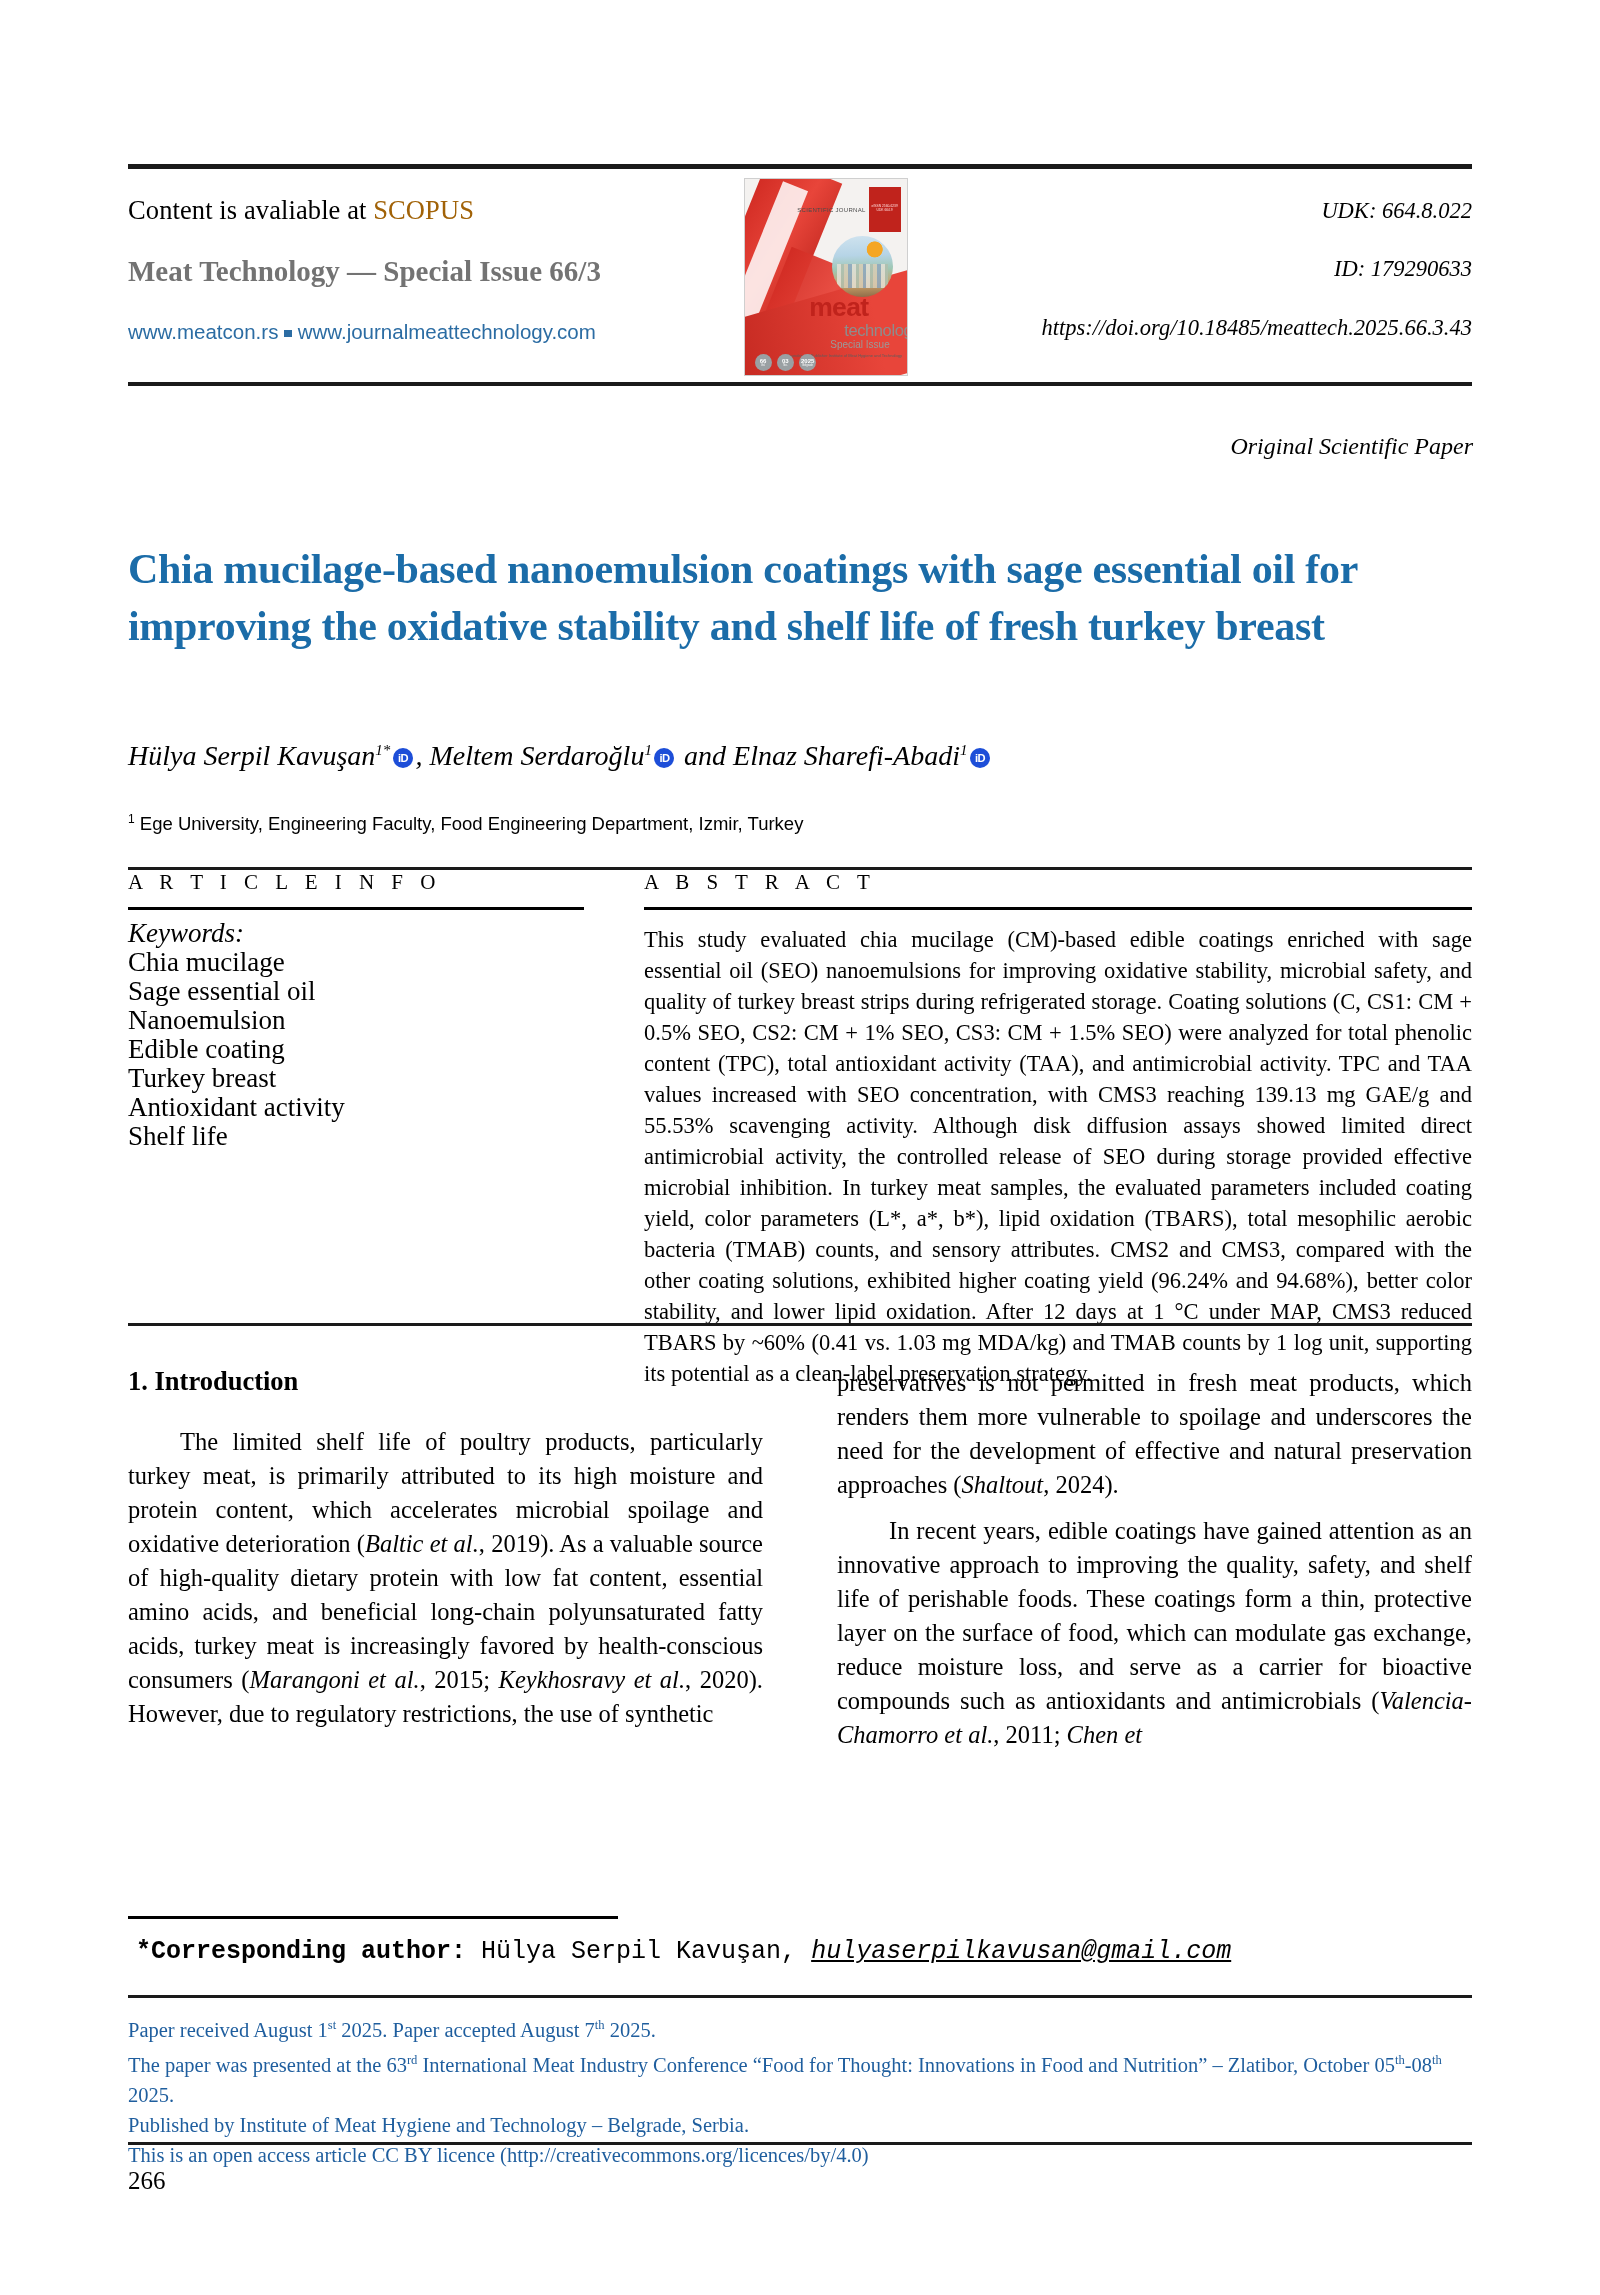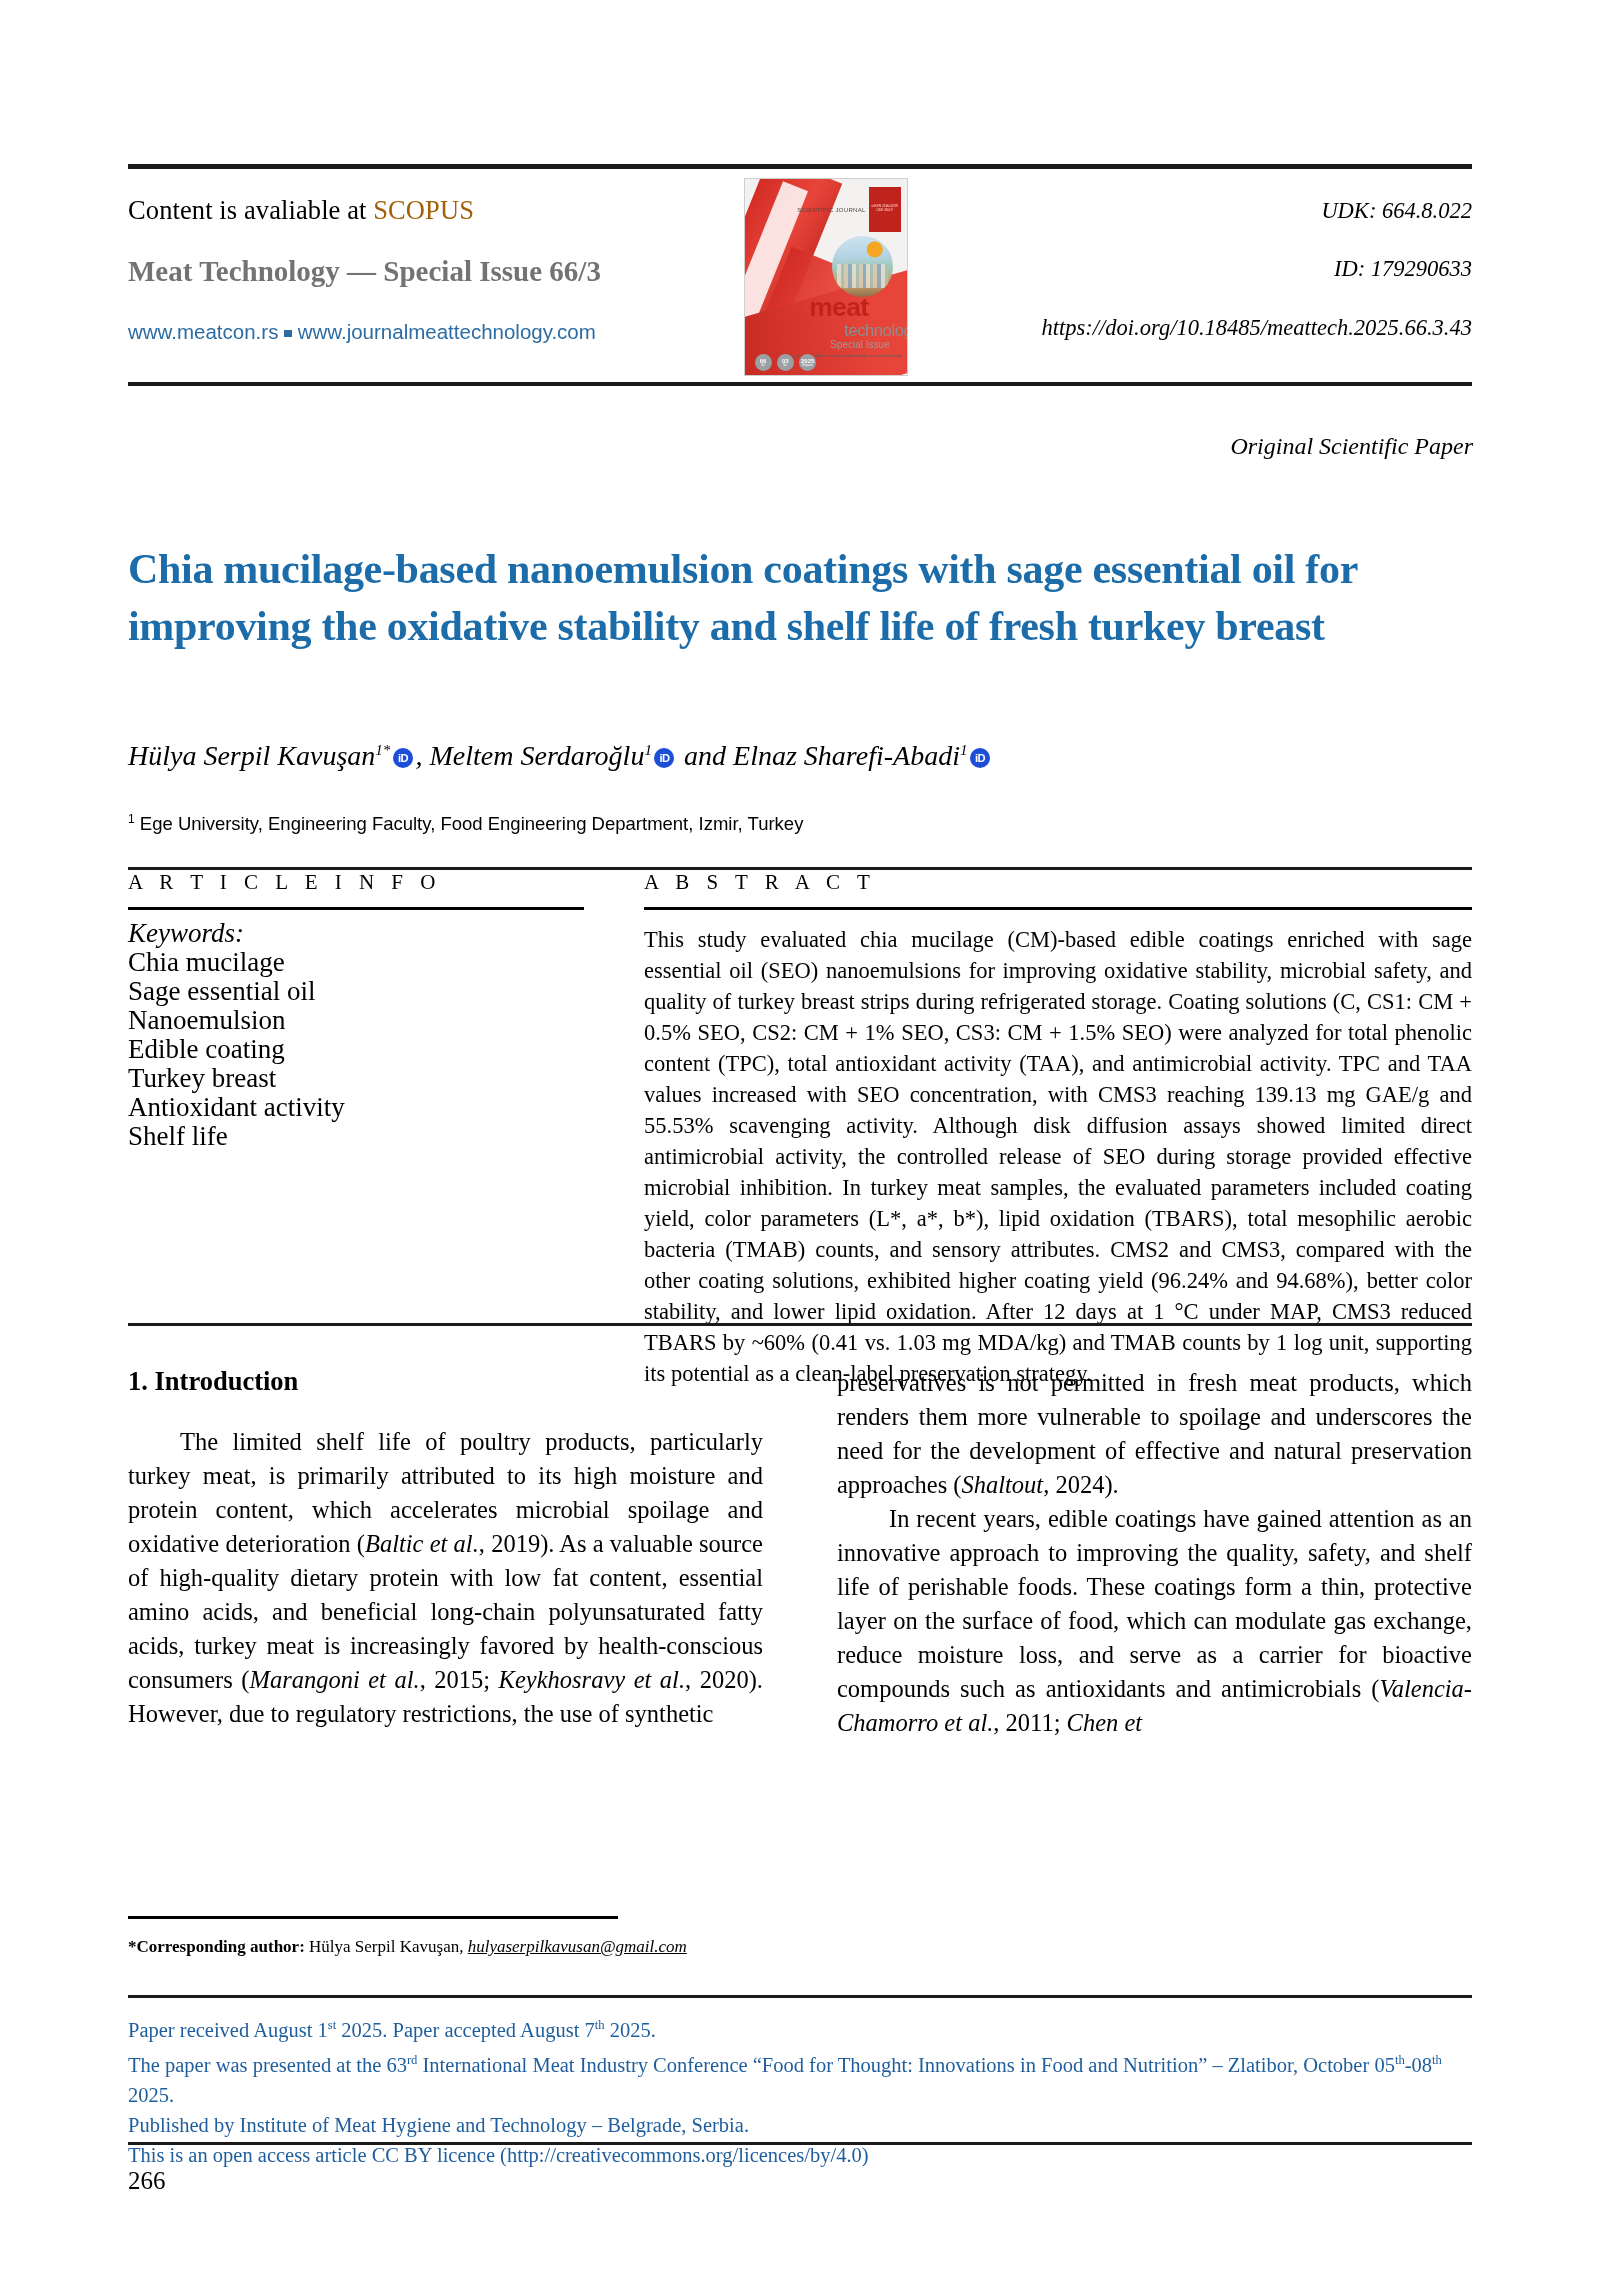--- a/index.html
+++ b/index.html
@@ -291,36 +291,36 @@
   }
   .ptext {
     font-size: 24.5px;
     line-height: 34px;
     text-align: justify;
     text-justify: inter-word;
     hyphens: manual;
   }
   .ptext .ind { display: inline-block; width: 52px; }
   .ptext i { font-style: italic; }
-  .col-right .ptext + .ptext { margin-top: 0; }
+  .col-right .ptext + .ptext { margin-top: 12px; }
 
   
   #fn-rule {
     position: absolute;
     left: 128px;
     top: 1916px;
     width: 490px;
   }
   #fn {
     position: absolute;
-    left: 128px;
+    left: 136px;
     top: 1937px;
     width: 1344px;
-    font-family: Liberation Serif, serif;
-    font-size: 17px;
+    font-family: Liberation Mono, monospace;
+    font-size: 25px;
   }
   #fn b { font-weight: bold; }
   #fn .mail { font-style: italic; text-decoration: underline; }
 
   #footer-rule-top {
     position: absolute;
     left: 128px;
     top: 1995px;
     width: 1344px;
   }

